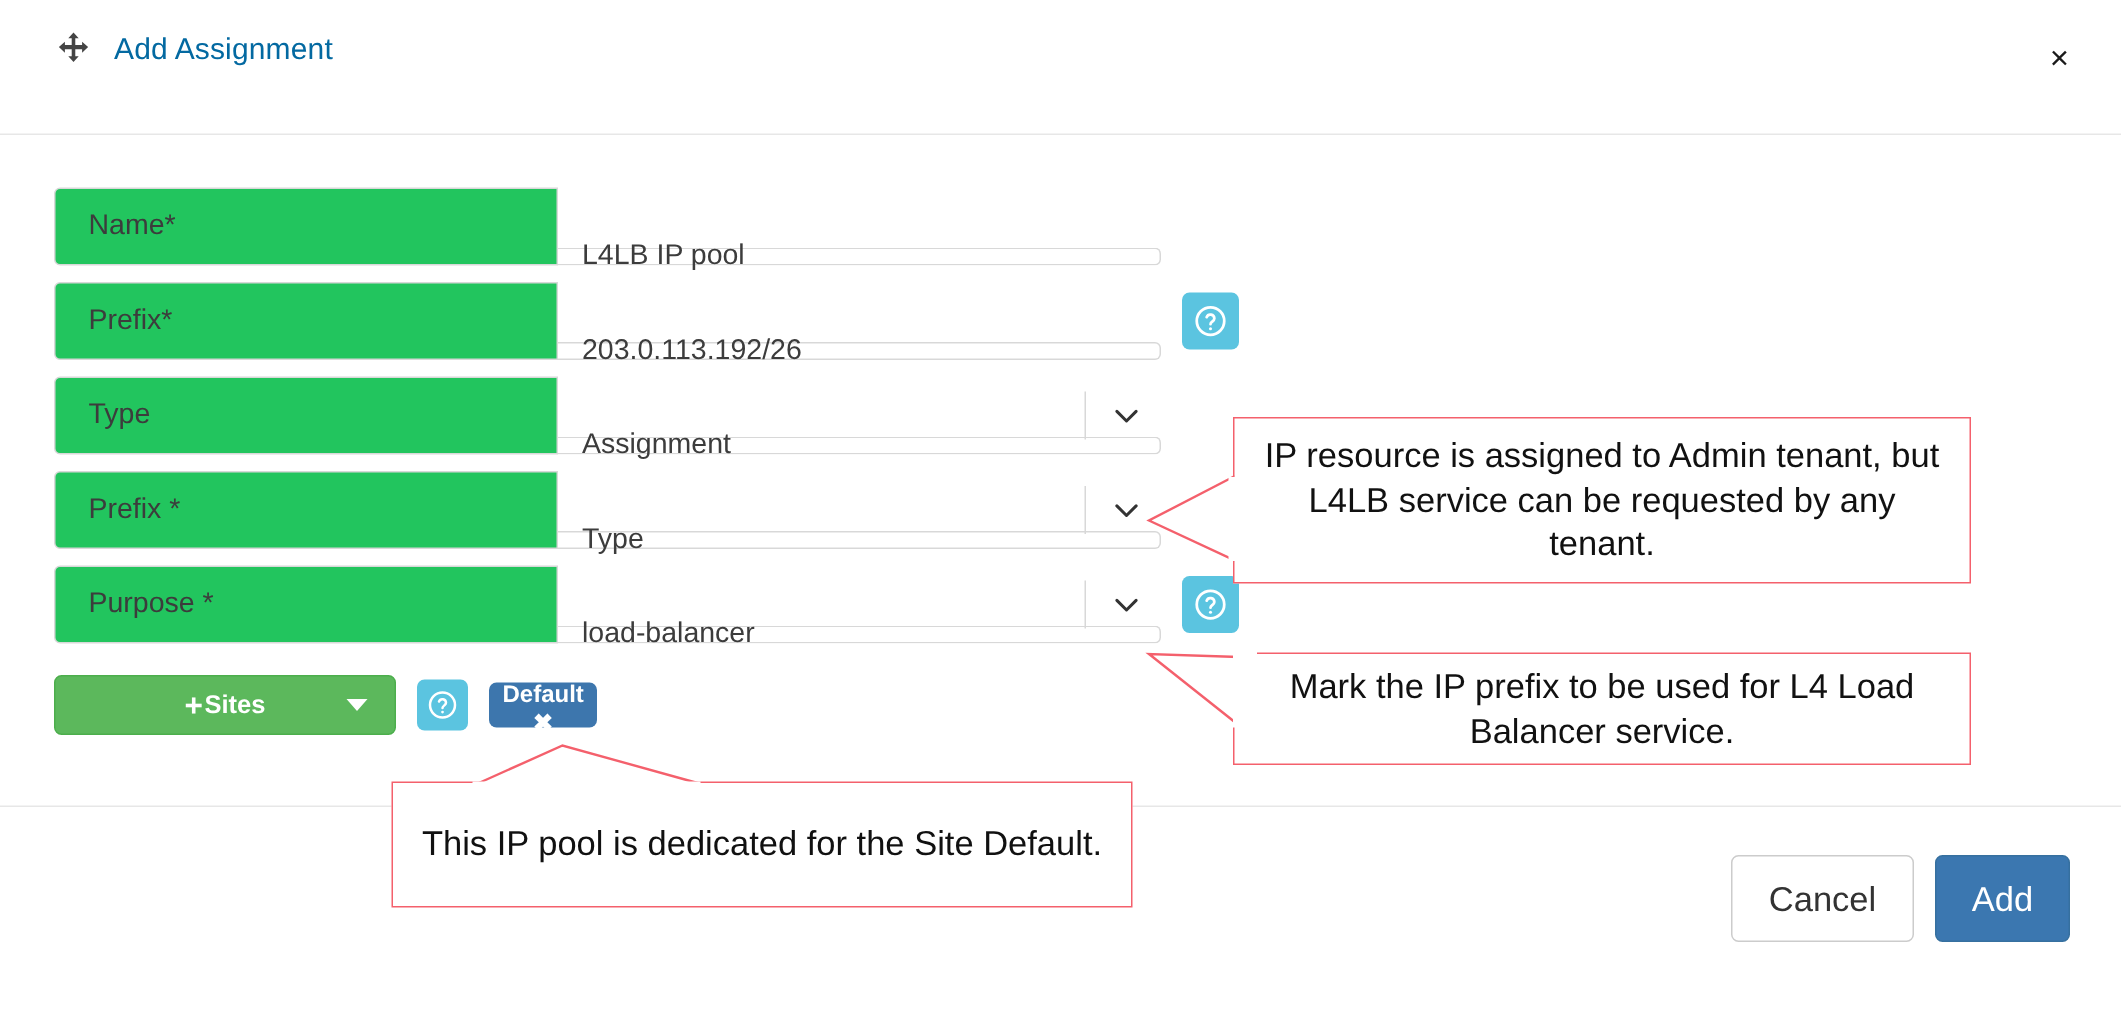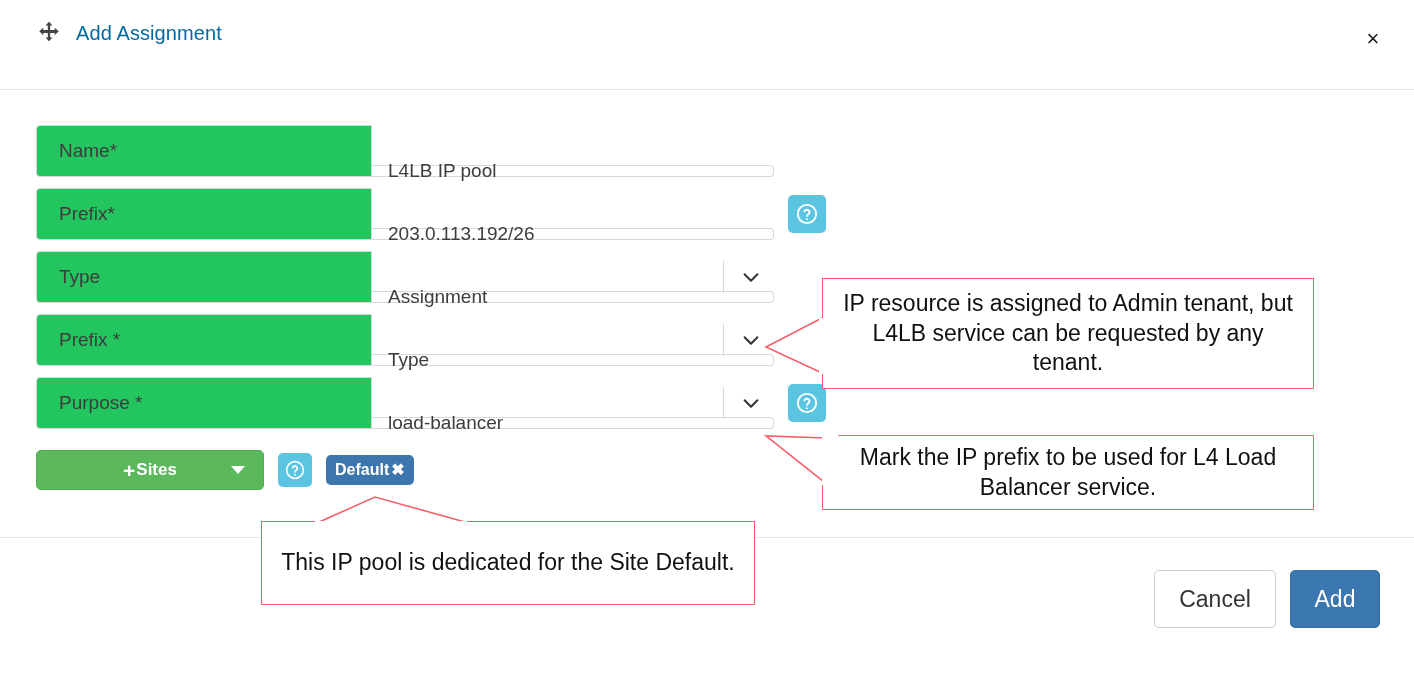--- a/index.html
+++ b/index.html
@@ -188,20 +188,21 @@
     border-radius: 5px;
     color: #ffffff;
     font-size: 16px;
     font-weight: bold;
     display: flex;
     align-items: center;
     padding: 0 9px;
     cursor: pointer;
     gap: 2px;
     box-sizing: border-box;
+    flex-direction: column;
   }
   .site-tag .tag-x {
     font-size: 16px;
     font-weight: bold;
     line-height: 1;
   }
 
   
   .footer-divider {
     position: absolute;

